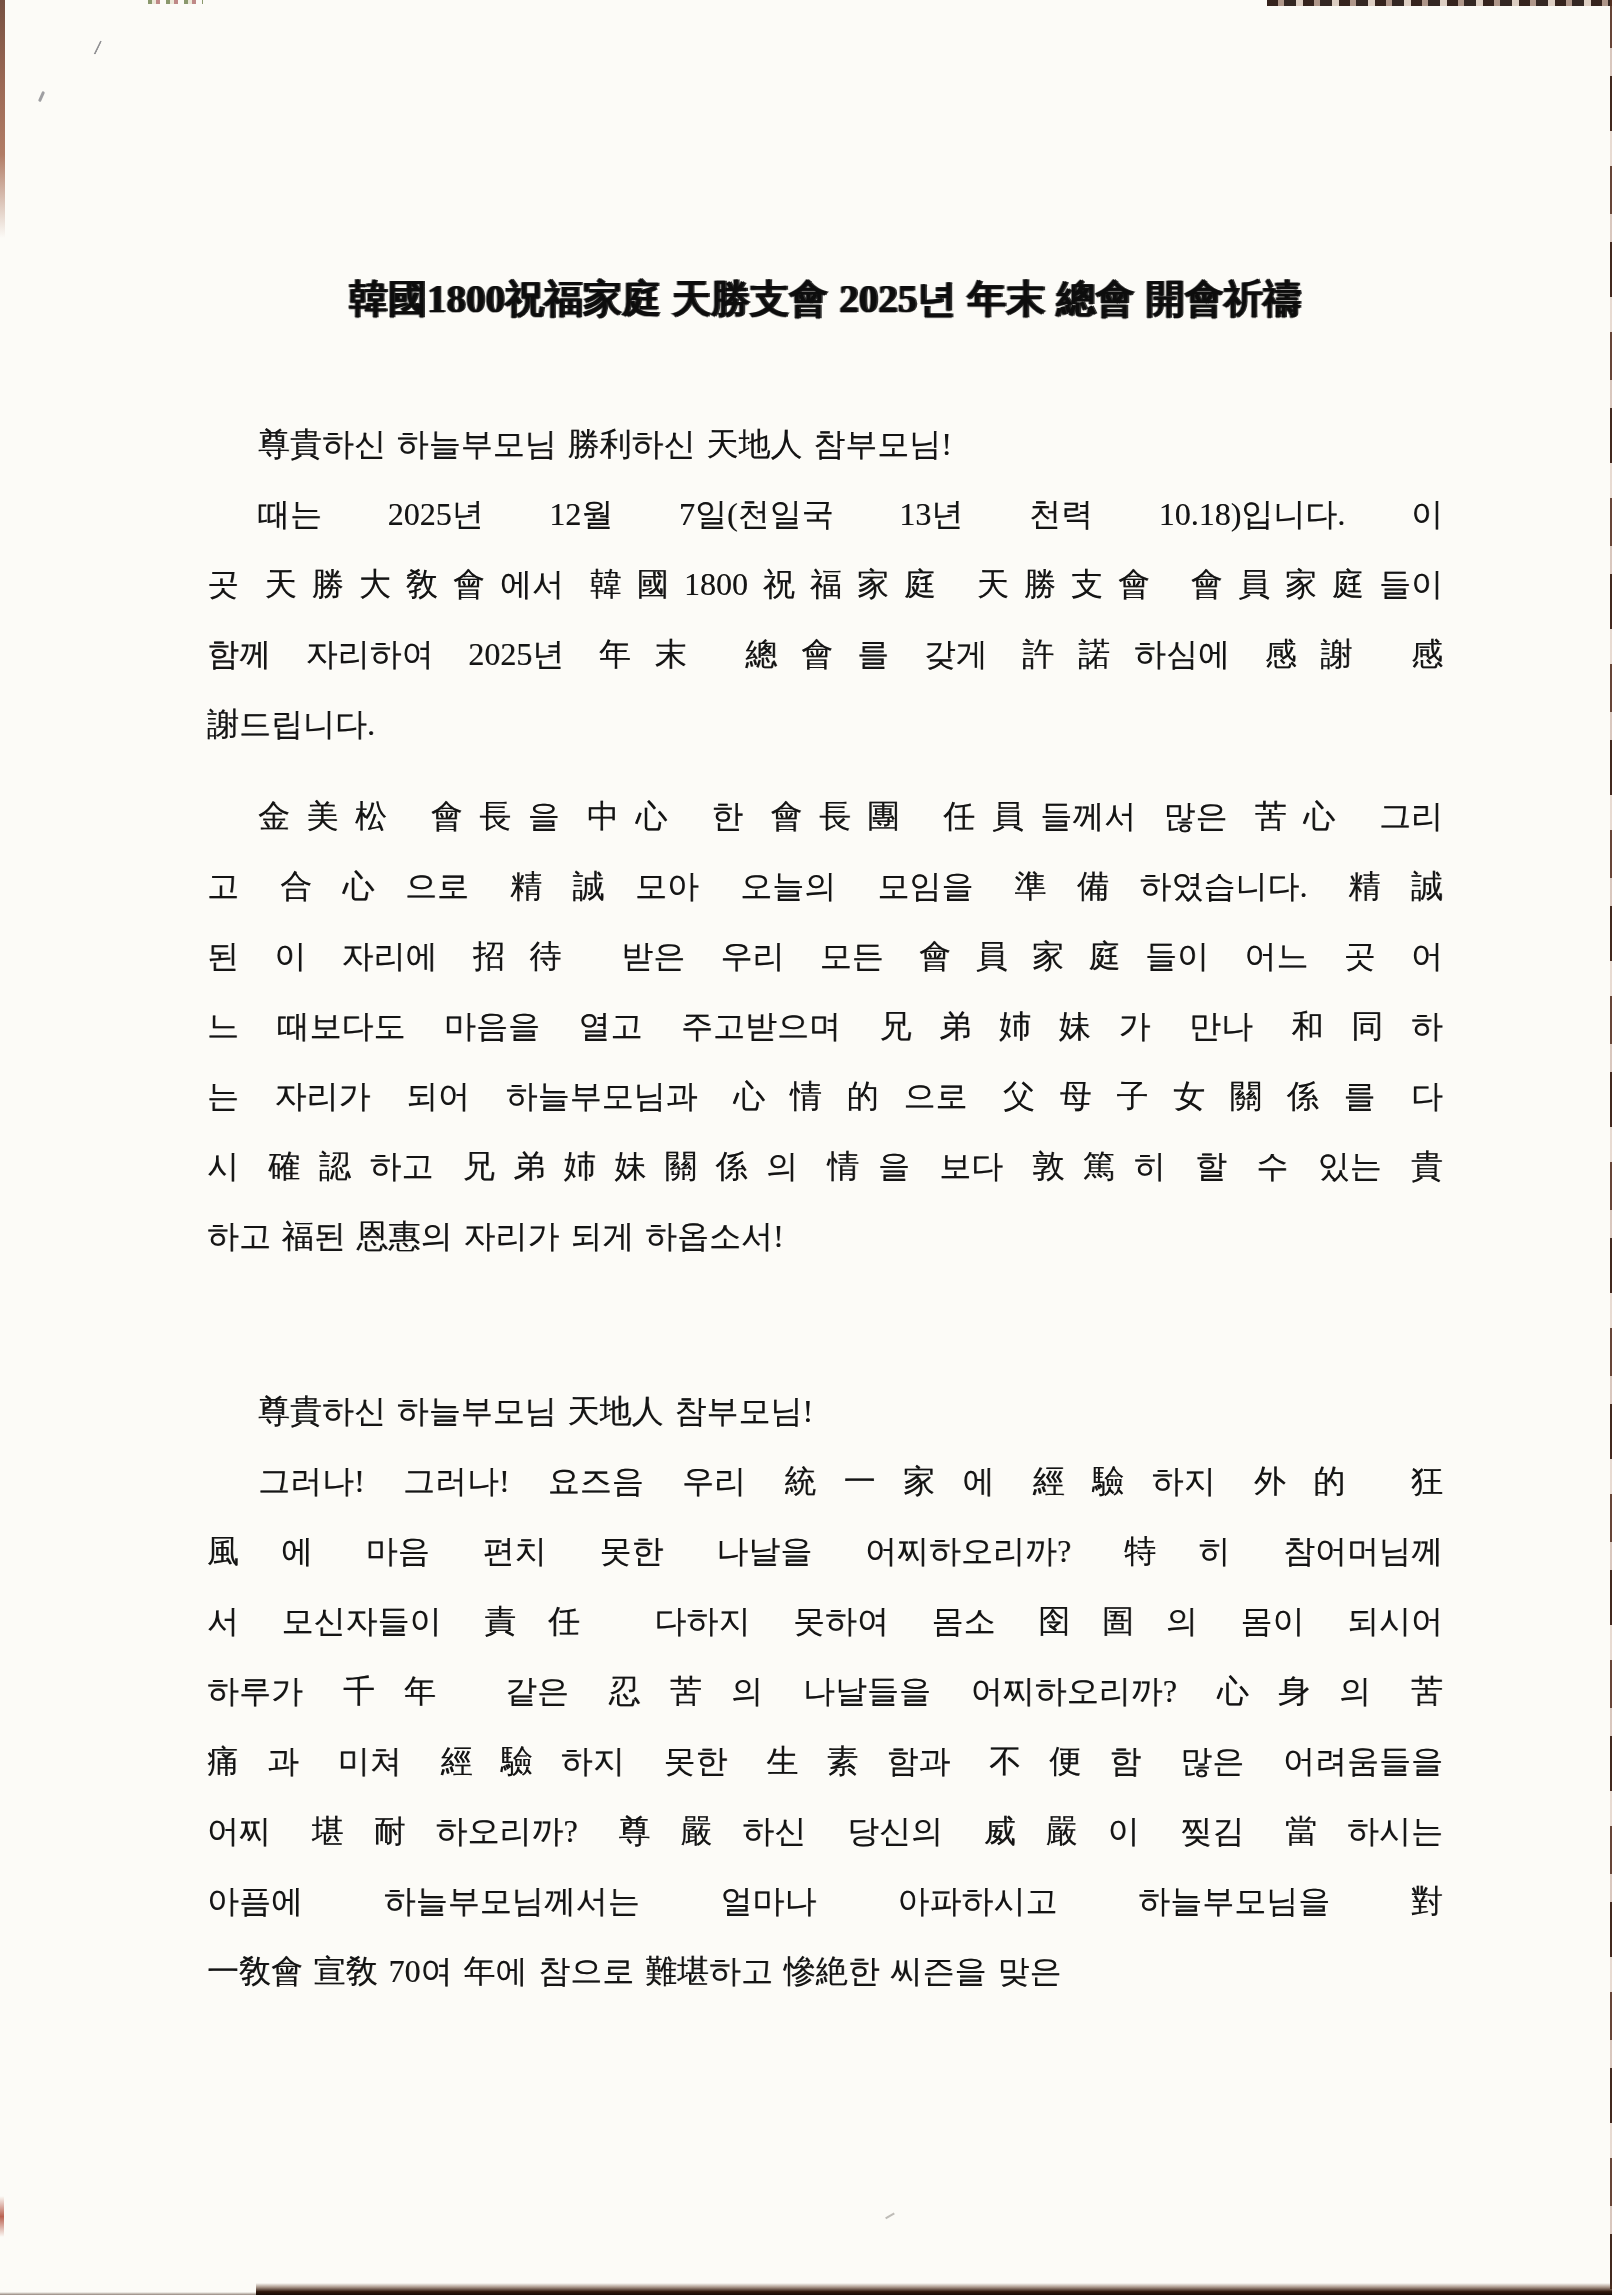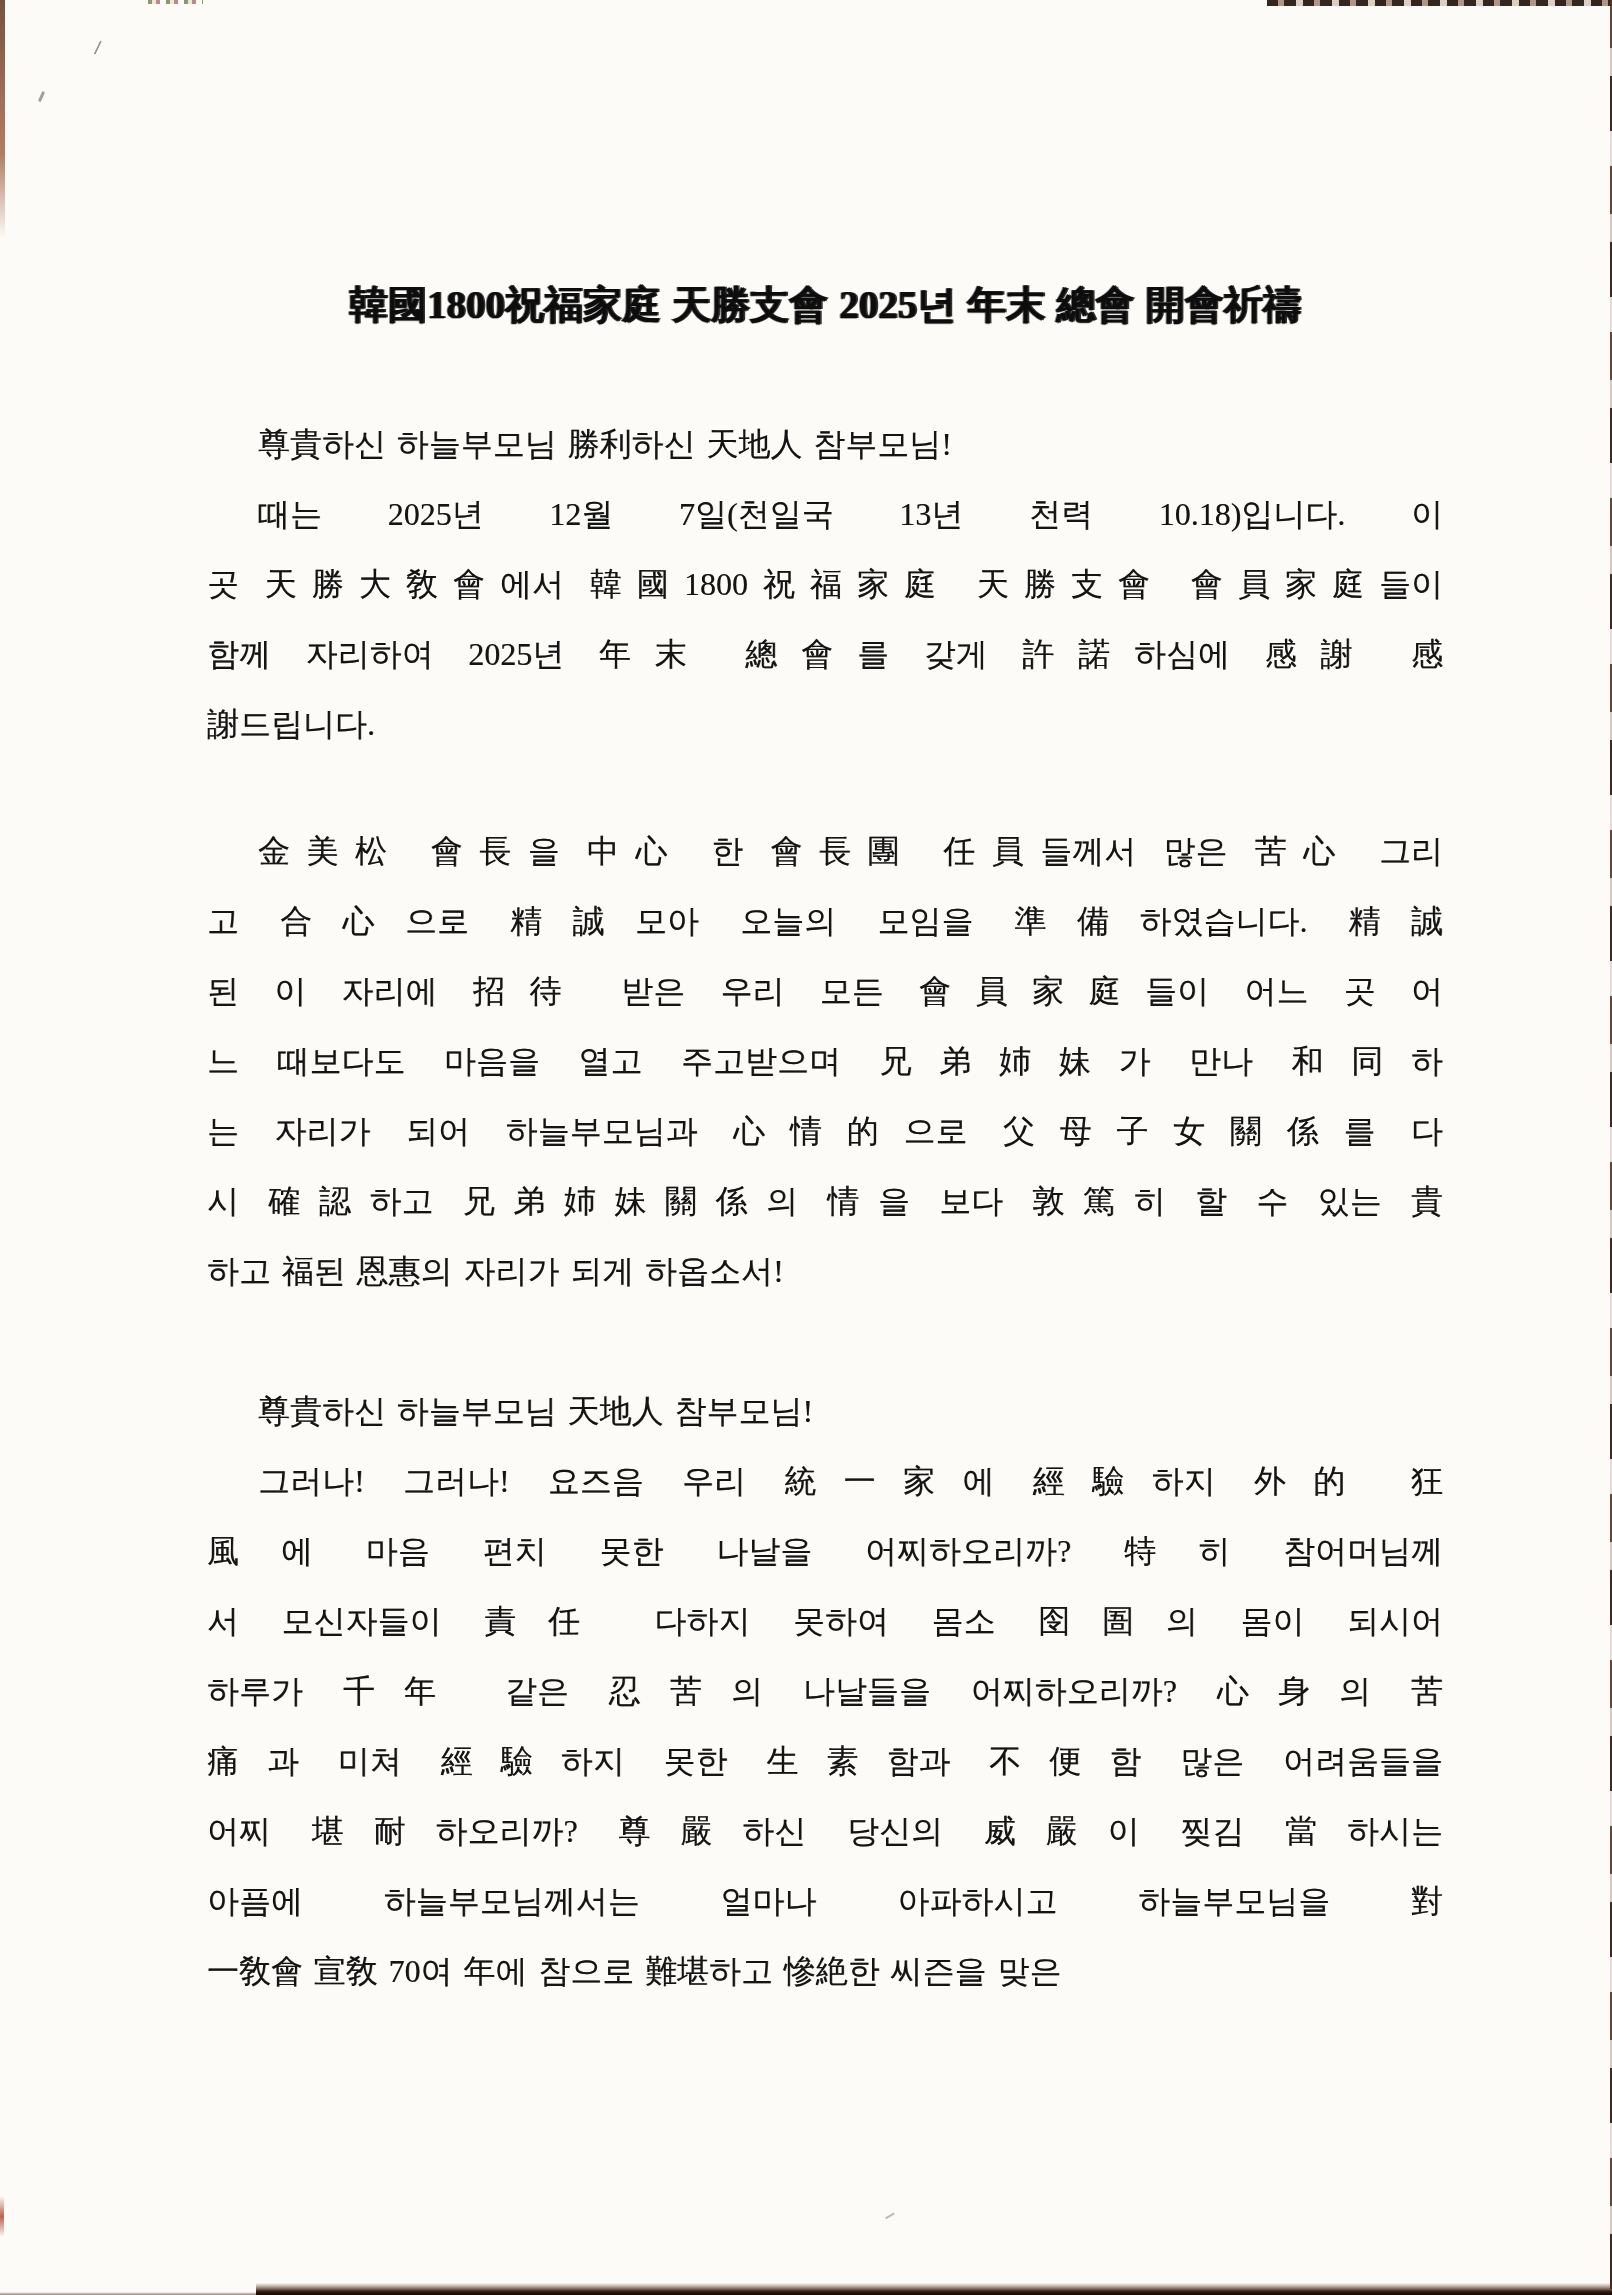--- a/index.html
+++ b/index.html
@@ -11,31 +11,30 @@
     font-family:"Liberation Serif","DejaVu Serif",serif;
     color:#131313;
   }
   
   .doc-title{
     position:absolute;top:272px;left:207px;width:1236px;
     font-size:39px;line-height:54px;font-weight:700;
     text-align:center;letter-spacing:0;word-spacing:1.4px;
     color:#0d0d0d;
     text-shadow:1.7px 0 0 rgba(15,15,15,.85),-1px 0 0 rgba(15,15,15,.5),0 1px 0 rgba(15,15,15,.35);
-    margin-top:6px;
   }
   .para{
     position:absolute;left:207px;width:1236px;
     font-size:32px;line-height:70px;
     color:#141414;
     text-shadow:0.4px 0 0 rgba(0,0,0,.5);
     word-spacing:2.8px;
   }
   .p1{top:409px}
-  .p2{top:816px}
+  .p2{top:781px}
   .p3{top:1376px}
   .ln{display:block;text-align:justify;text-align-last:justify;}
   .ln.end{text-align:left;text-align-last:left;}
   .ln.ind{text-indent:51px;}
   
   .edge-left{
     position:absolute;left:0;top:0;width:4.8px;height:238px;
     background:linear-gradient(to bottom,#5f3322 0%,#8a4f38 35%,#a4664c 65%,rgba(164,102,76,0) 100%);
     opacity:.85;
   }

